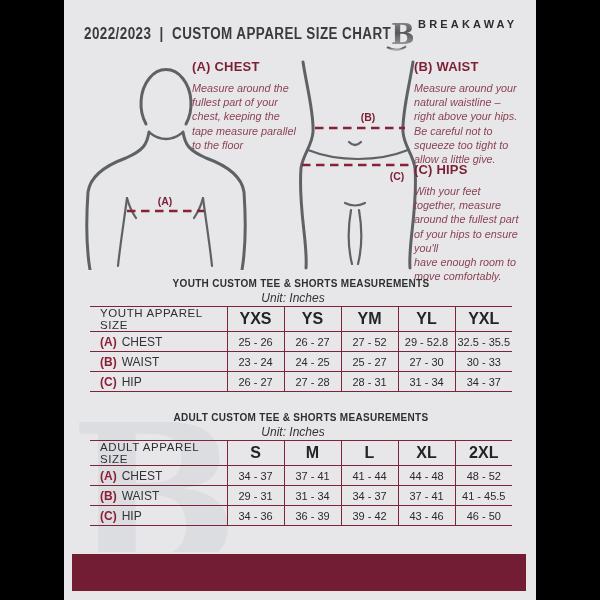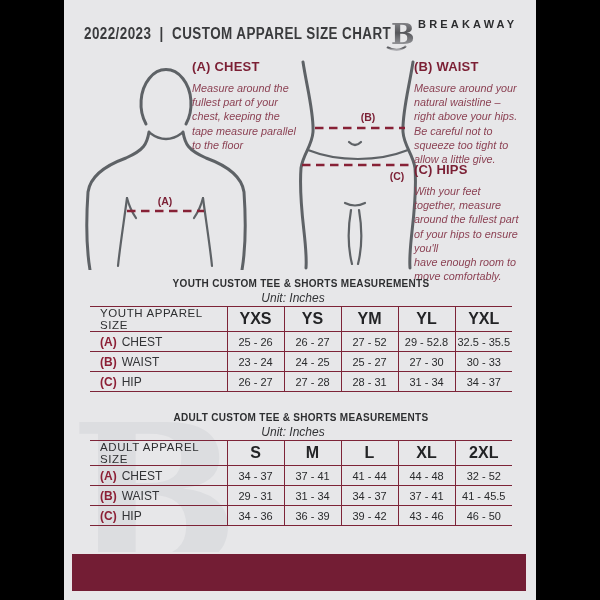--- a/index.html
+++ b/index.html
@@ -232,21 +232,21 @@
         <td class="hsz">L</td>
         <td class="hsz">XL</td>
         <td class="hsz">2XL</td>
       </tr>
       <tr class="datarow">
         <td class="lbl"><span class="pfx">(A)</span><span>CHEST</span></td>
         <td class="val">34 - 37</td>
         <td class="val">37 - 41</td>
         <td class="val">41 - 44</td>
         <td class="val">44 - 48</td>
-        <td class="val">32 - 52</td>
+        <td class="val">48 - 52</td>
       </tr>
       <tr class="datarow">
         <td class="lbl"><span class="pfx">(B)</span><span>WAIST</span></td>
         <td class="val">29 - 31</td>
         <td class="val">31 - 34</td>
         <td class="val">34 - 37</td>
         <td class="val">37 - 41</td>
         <td class="val">41 - 45.5</td>
       </tr>
       <tr class="datarow">

